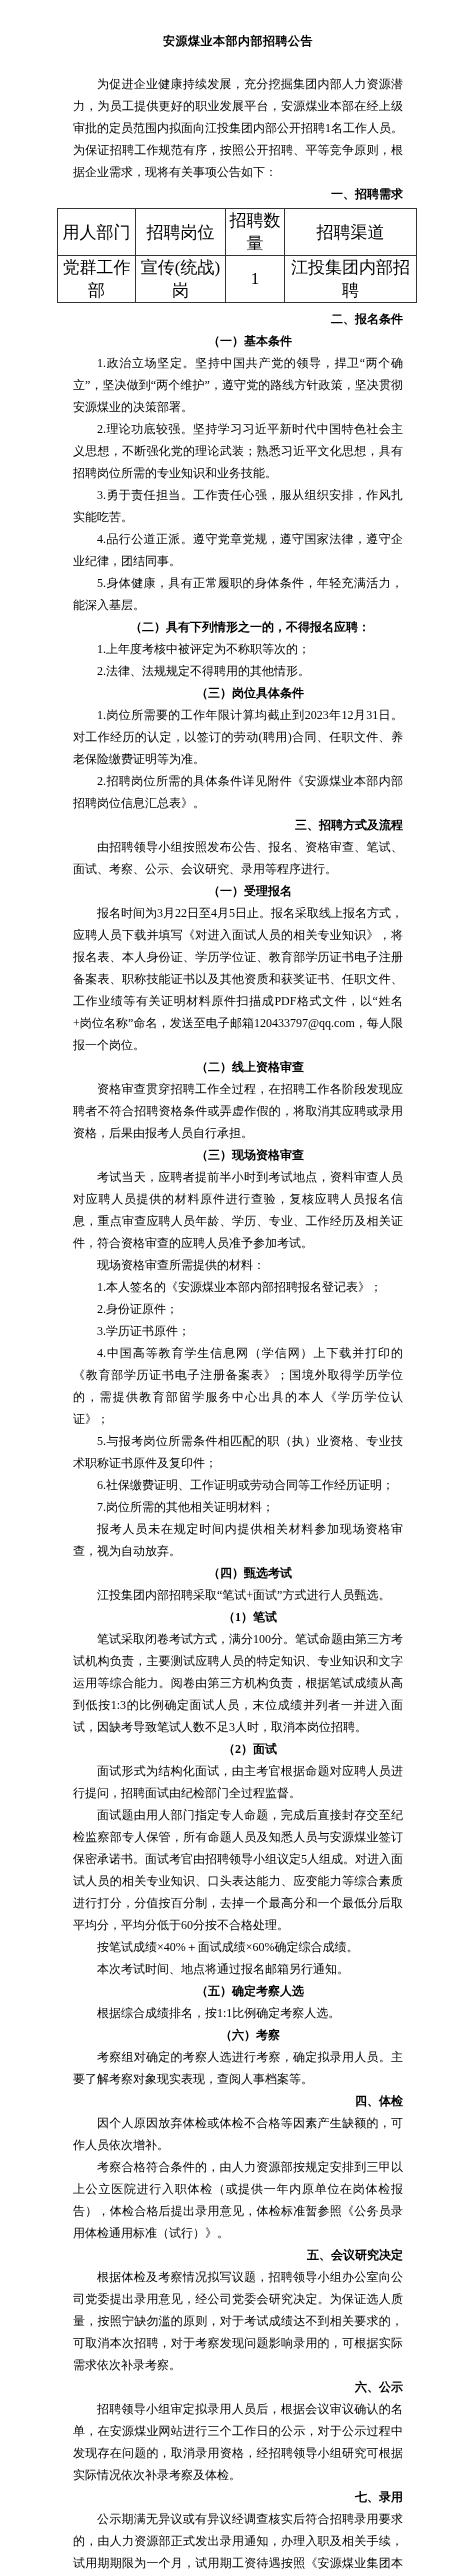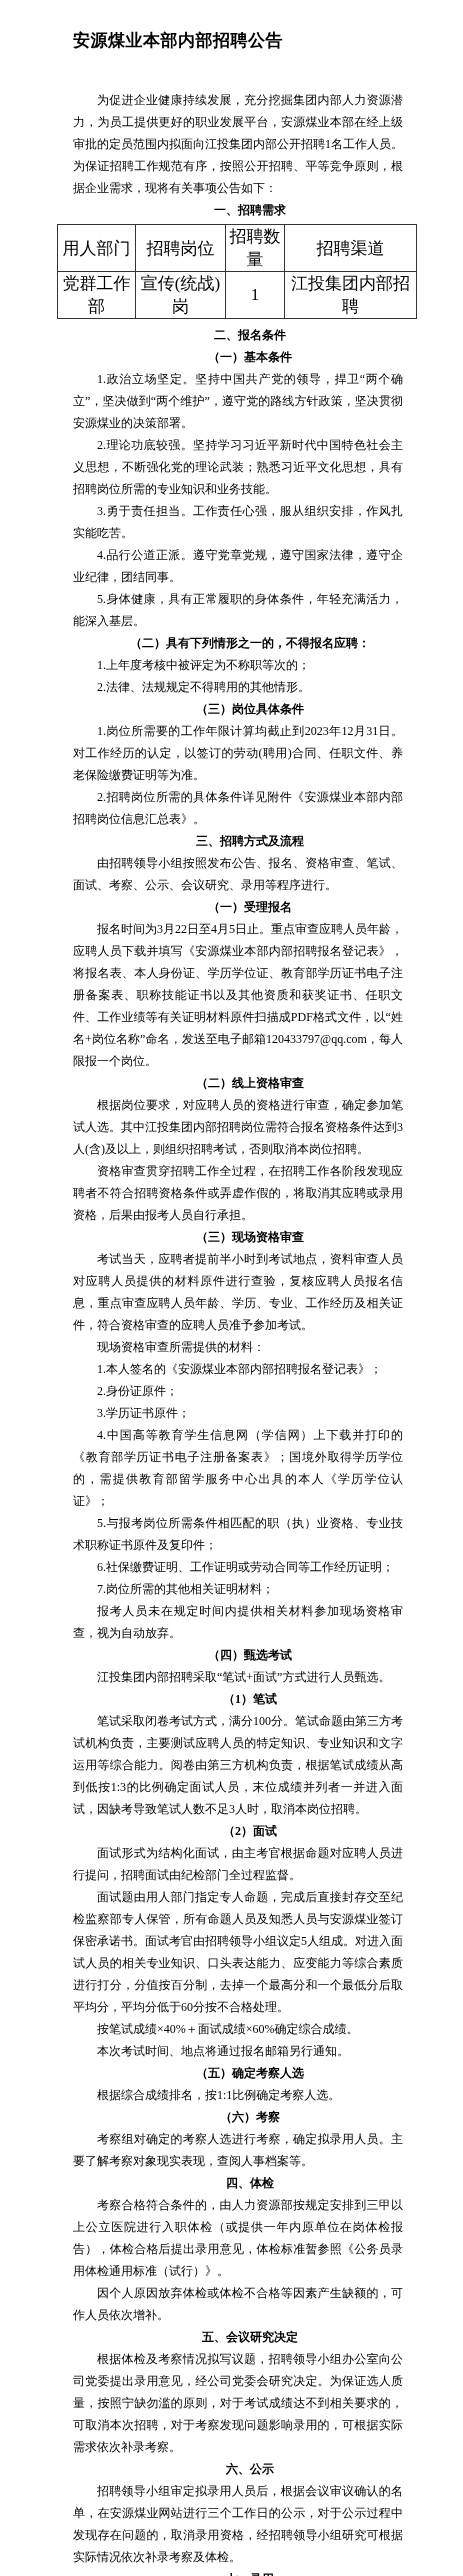--- a/index.html
+++ b/index.html
@@ -7,38 +7,39 @@
     position: relative;
     width: 464px;
     min-height: 2926px;
     box-sizing: border-box;
     background: #ffffff;
     color: #000000;
     padding: 29px 61px 31px 73px;
     font-family: "Liberation Serif", "DejaVu Serif", serif;
   }
   .doc-title {
-    font-size: 17px;
+    font-size: 12px;
     line-height: 24px;
     font-weight: bold;
-    margin: 0 0 36px 0;
+    text-align: center;
+    margin: 0 0 20px 0;
     letter-spacing: 0.5px;
   }
   .p, .h1, .h2 {
     font-size: 12px;
     line-height: 22px;
     margin: 0;
     text-align: justify;
     text-indent: 2em;
     word-break: break-all;
   }
   .h1 {
     font-weight: 800;
     font-family: Liberation Serif, serif;
-    text-align: center;
+    text-align: right;
   }
   .h2 {
     font-weight: 600;
     text-align: center;
   }
   table.recruit {
     border-collapse: collapse;
     table-layout: fixed;
     width: 360px;
     margin: 3.1px 0 5.2px -16px;
@@ -101,23 +102,22 @@
   <p class="p">5.身体健康，具有正常履职的身体条件，年轻充满活力，能深入基层。</p>
   <p class="h2">（二）具有下列情形之一的，不得报名应聘：</p>
   <p class="p">1.上年度考核中被评定为不称职等次的；</p>
   <p class="p">2.法律、法规规定不得聘用的其他情形。</p>
   <p class="h2">（三）岗位具体条件</p>
   <p class="p">1.岗位所需要的工作年限计算均截止到2023年12月31日。对工作经历的认定，以签订的劳动(聘用)合同、任职文件、养老保险缴费证明等为准。</p>
   <p class="p">2.招聘岗位所需的具体条件详见附件《安源煤业本部内部招聘岗位信息汇总表》。</p>
   <p class="h1">三、招聘方式及流程</p>
   <p class="p">由招聘领导小组按照发布公告、报名、资格审查、笔试、面试、考察、公示、会议研究、录用等程序进行。</p>
   <p class="h2">（一）受理报名</p>
-  <p class="p">报名时间为3月22日至4月5日止。重点审查应聘人员年龄，应聘人员下载并填写《安源煤业本部内部招聘报名登记表》，将报名表、本人身份证、学历学位证、教育部学历证书电子注册备案表、职称技能证书以及其他资质和获奖证书、任职文件、工作业绩等有关证明材料原件扫描成PDF格式文件，以“姓名+岗位名称”命名，发送至电子邮箱120433797@qq.com，每人限报一个岗位。</p>
+  <p class="p">报名时间为3月22日至4月5日止。报名采取线上报名方式，应聘人员下载并填写《对进入面试人员的相关专业知识》，将报名表、本人身份证、学历学位证、教育部学历证书电子注册备案表、职称技能证书以及其他资质和获奖证书、任职文件、工作业绩等有关证明材料原件扫描成PDF格式文件，以“姓名+岗位名称”命名，发送至电子邮箱120433797@qq.com，每人限报一个岗位。</p>
   <p class="h2">（二）线上资格审查</p>
-  <p class="p">根据岗位要求，对应聘人员的资格进行审查，确定参加笔试人选。其中江投集团内部招聘岗位需符合报名资格条件达到3人(含)及以上，则组织招聘考试，否则取消本岗位招聘。</p>
   <p class="p">资格审查贯穿招聘工作全过程，在招聘工作各阶段发现应聘者不符合招聘资格条件或弄虚作假的，将取消其应聘或录用资格，后果由报考人员自行承担。</p>
   <p class="h2">（三）现场资格审查</p>
   <p class="p">考试当天，应聘者提前半小时到考试地点，资料审查人员对应聘人员提供的材料原件进行查验，复核应聘人员报名信息，重点审查应聘人员年龄、学历、专业、工作经历及相关证件，符合资格审查的应聘人员准予参加考试。</p>
   <p class="p">现场资格审查所需提供的材料：</p>
   <p class="p">1.本人签名的《安源煤业本部内部招聘报名登记表》；</p>
   <p class="p">2.身份证原件；</p>
   <p class="p">3.学历证书原件；</p>
   <p class="p">4.中国高等教育学生信息网（学信网）上下载并打印的《教育部学历证书电子注册备案表》；国境外取得学历学位的，需提供教育部留学服务中心出具的本人《学历学位认证》；</p>
   <p class="p">5.与报考岗位所需条件相匹配的职（执）业资格、专业技术职称证书原件及复印件；</p>
   <p class="p">6.社保缴费证明、工作证明或劳动合同等工作经历证明；</p>
@@ -130,22 +130,22 @@
   <p class="h2">（2）面试</p>
   <p class="p">面试形式为结构化面试，由主考官根据命题对应聘人员进行提问，招聘面试由纪检部门全过程监督。</p>
   <p class="p">面试题由用人部门指定专人命题，完成后直接封存交至纪检监察部专人保管，所有命题人员及知悉人员与安源煤业签订保密承诺书。面试考官由招聘领导小组议定5人组成。对进入面试人员的相关专业知识、口头表达能力、应变能力等综合素质进行打分，分值按百分制，去掉一个最高分和一个最低分后取平均分，平均分低于60分按不合格处理。</p>
   <p class="p">按笔试成绩×40%＋面试成绩×60%确定综合成绩。</p>
   <p class="p">本次考试时间、地点将通过报名邮箱另行通知。</p>
   <p class="h2">（五）确定考察人选</p>
   <p class="p">根据综合成绩排名，按1:1比例确定考察人选。</p>
   <p class="h2">（六）考察</p>
   <p class="p">考察组对确定的考察人选进行考察，确定拟录用人员。主要了解考察对象现实表现，查阅人事档案等。</p>
   <p class="h1">四、体检</p>
+  <p class="p">因个人原因放弃体检或体检不合格等因素产生缺额的，可作人员依次增补。</p>
   <p class="p">考察合格符合条件的，由人力资源部按规定安排到三甲以上公立医院进行入职体检（或提供一年内原单位在岗体检报告），体检合格后提出录用意见，体检标准暂参照《公务员录用体检通用标准（试行）》。</p>
-  <p class="p">因个人原因放弃体检或体检不合格等因素产生缺额的，可作人员依次增补。</p>
   <p class="h1">五、会议研究决定</p>
   <p class="p">根据体检及考察情况拟写议题，招聘领导小组办公室向公司党委提出录用意见，经公司党委会研究决定。为保证选人质量，按照宁缺勿滥的原则，对于考试成绩达不到相关要求的，可取消本次招聘，对于考察发现问题影响录用的，可根据实际需求依次补录考察。</p>
   <p class="h1">六、公示</p>
   <p class="p">招聘领导小组审定拟录用人员后，根据会议审议确认的名单，在安源煤业网站进行三个工作日的公示，对于公示过程中发现存在问题的，取消录用资格，经招聘领导小组研究可根据实际情况依次补录考察及体检。</p>
   <p class="h1">七、录用</p>
   <p class="p">公示期满无异议或有异议经调查核实后符合招聘录用要求的，由人力资源部正式发出录用通知，办理入职及相关手续，试用期期限为一个月，试用期工资待遇按照《安源煤业集团本部中层以下管理岗位套改办法》（会议纪要〔2019〕8号）定级后相应标准的80%发放，试用期满后由用人部门出具书面考核意见，试用期考核不合格人员，退回原单位原岗位。</p>
 
 </div>
 
 

